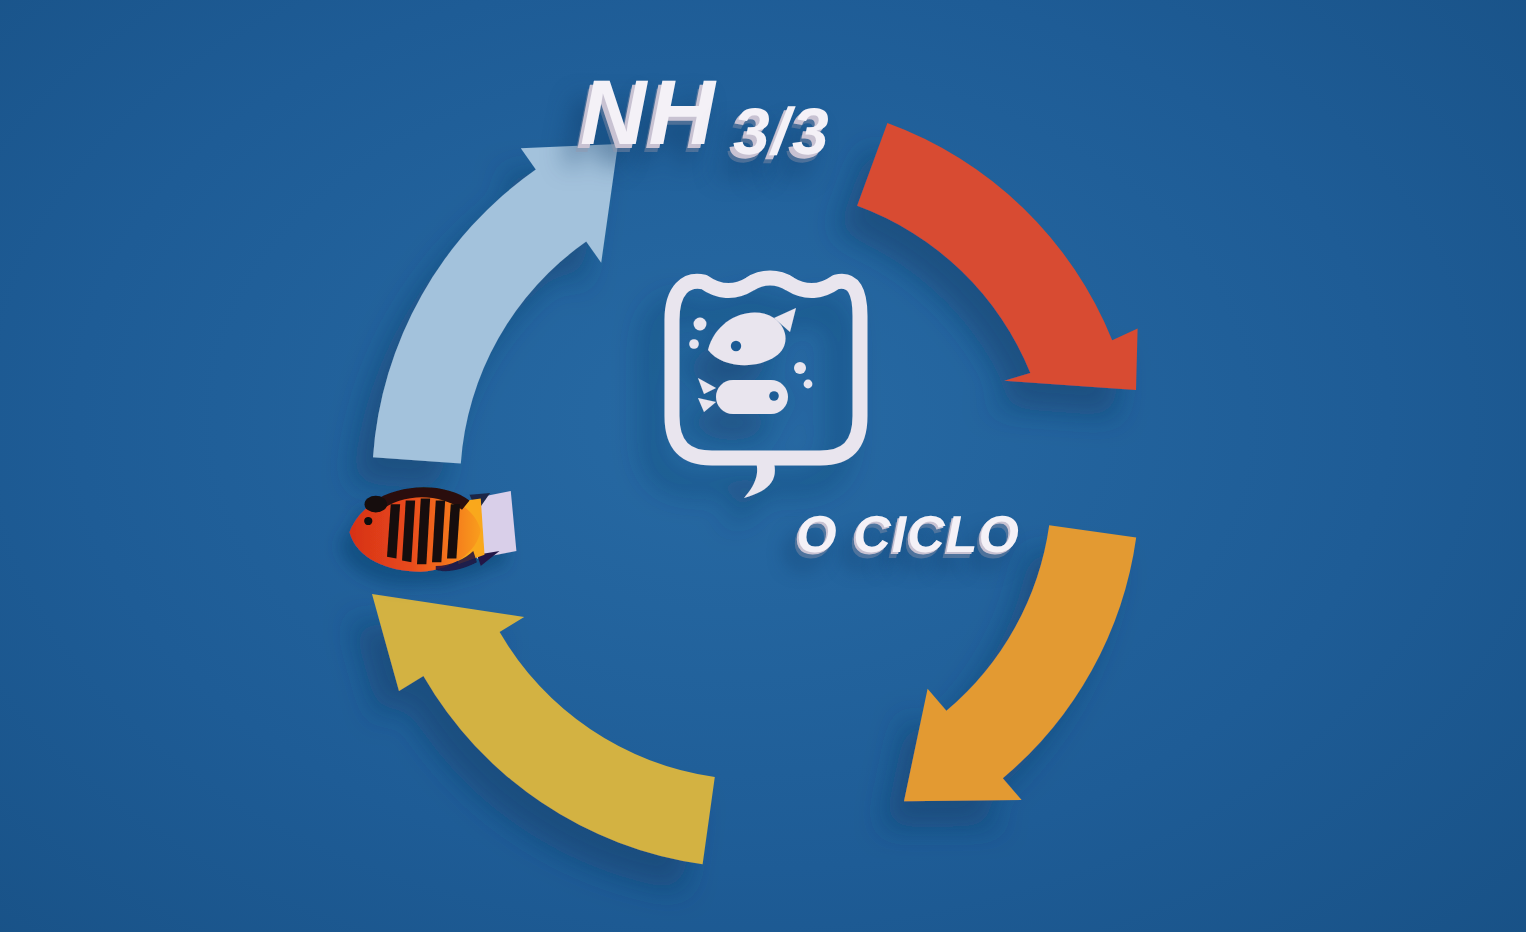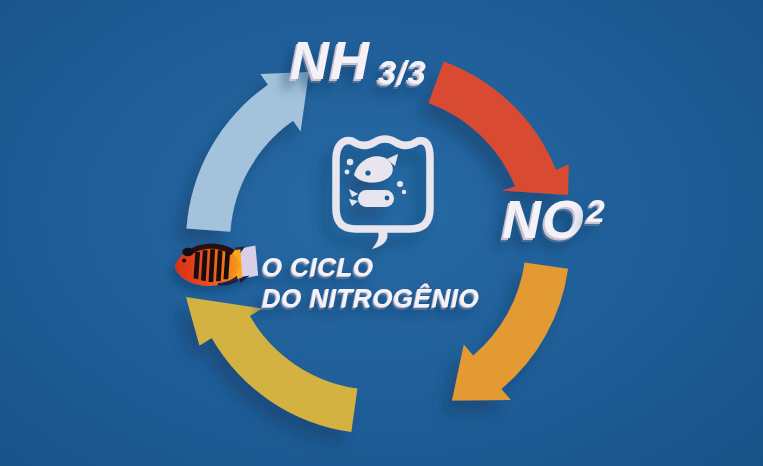--- a/index.html
+++ b/index.html
@@ -19,41 +19,41 @@
     position:absolute;
     color:#f4f1f7;
     font-weight:700;
     font-style:italic;
     white-space:nowrap;
     letter-spacing:1px;
     text-shadow:-2px 2px 0 #c8c2d2, -3px 4px 0 rgba(150,150,170,.4), -8px 10px 12px rgba(12,55,98,.6);
     line-height:1;
     user-select:none;
   }
-  .lbl-main{font-size:54px;margin-top:18px;}
+  .lbl-main{font-size:46px;margin-top:18px;}
   .lbl-frac{
     display:inline-block;
     font-size:33px;
     margin-left:8px;
     transform:translateY(5px);
   }
   .lbl-sup{
     display:inline-block;
     font-size:32px;
     margin-left:2px;
     transform:translateY(-16px);
   }
   .label-ammonia{left:290px;top:33px;}
   .label-nitrite{left:502px;top:192px;}
   .label-nitrate{left:353px;top:382px;}
   .cycle-title{
     position:absolute;
     left:262px;top:252px;
     width:248px;
-    text-align:left;
+    text-align:right;
     color:#f4f1f7;
     font-weight:700;
     font-style:italic;
     font-size:26px;
     line-height:31px;
     letter-spacing:.5px;
     text-shadow:-1px 1px 0 #c8c2d2, -2px 3px 0 rgba(150,150,170,.4), -6px 8px 9px rgba(12,55,98,.55);
     user-select:none;
   }
   .aquarium-icon{position:absolute;left:326px;top:128px;}
@@ -104,23 +104,20 @@
              L 186 297
              L 262.1 308.5
              L 249.8 316
              A 148 148 0 0 0 357.4 388.5 Z" fill="#d3b243"></path>
   </svg>
 
   <div class="chem-label label-ammonia">
     <span class="lbl-main">NH</span><span class="lbl-frac">3/3</span>
   </div>
 
-  <div class="chem-label label-nitrite">
-    <span class="lbl-main">NO</span><span class="lbl-sup">2</span>
-  </div>
 
 
   <svg class="aquarium-icon" width="112" height="126" viewBox="0 0 112 126" filter="url(#softShadow)">
     <g fill="#e9e5ee">
 
       <path fill="none" stroke-width="7.5" stroke-linejoin="round" stroke-linecap="round" d="M 10 32
                C 10 17, 17 11, 26 13
                C 33 18, 41 19, 49 14
                C 55 10, 63 10, 69 14
                C 77 19, 85 18, 92 13
@@ -144,21 +141,20 @@
       <circle cx="74" cy="56" r="3"></circle>
       <circle cx="78" cy="64" r="2.2"></circle>
     </g>
 
     <circle cx="42" cy="45" r="2.6" fill="#1e5c96"></circle>
     <circle cx="61" cy="70" r="2.4" fill="#1e5c96"></circle>
   </svg>
 
   <div class="cycle-title">
     <div>O CICLO</div>
-    <div>DO NITROGÊNIO</div>
   </div>
 
   <svg class="fish-photo" width="90" height="58" viewBox="0 0 96 60" filter="url(#fishShadow)">
     <defs>
       <linearGradient id="bodyGrad" x1="0" y1="0" x2="1" y2="0">
         <stop offset="0" stop-color="#d63117"></stop>
         <stop offset="0.45" stop-color="#e8491c"></stop>
         <stop offset="0.75" stop-color="#f3731c"></stop>
         <stop offset="1" stop-color="#f99e1e"></stop>
       </linearGradient>

